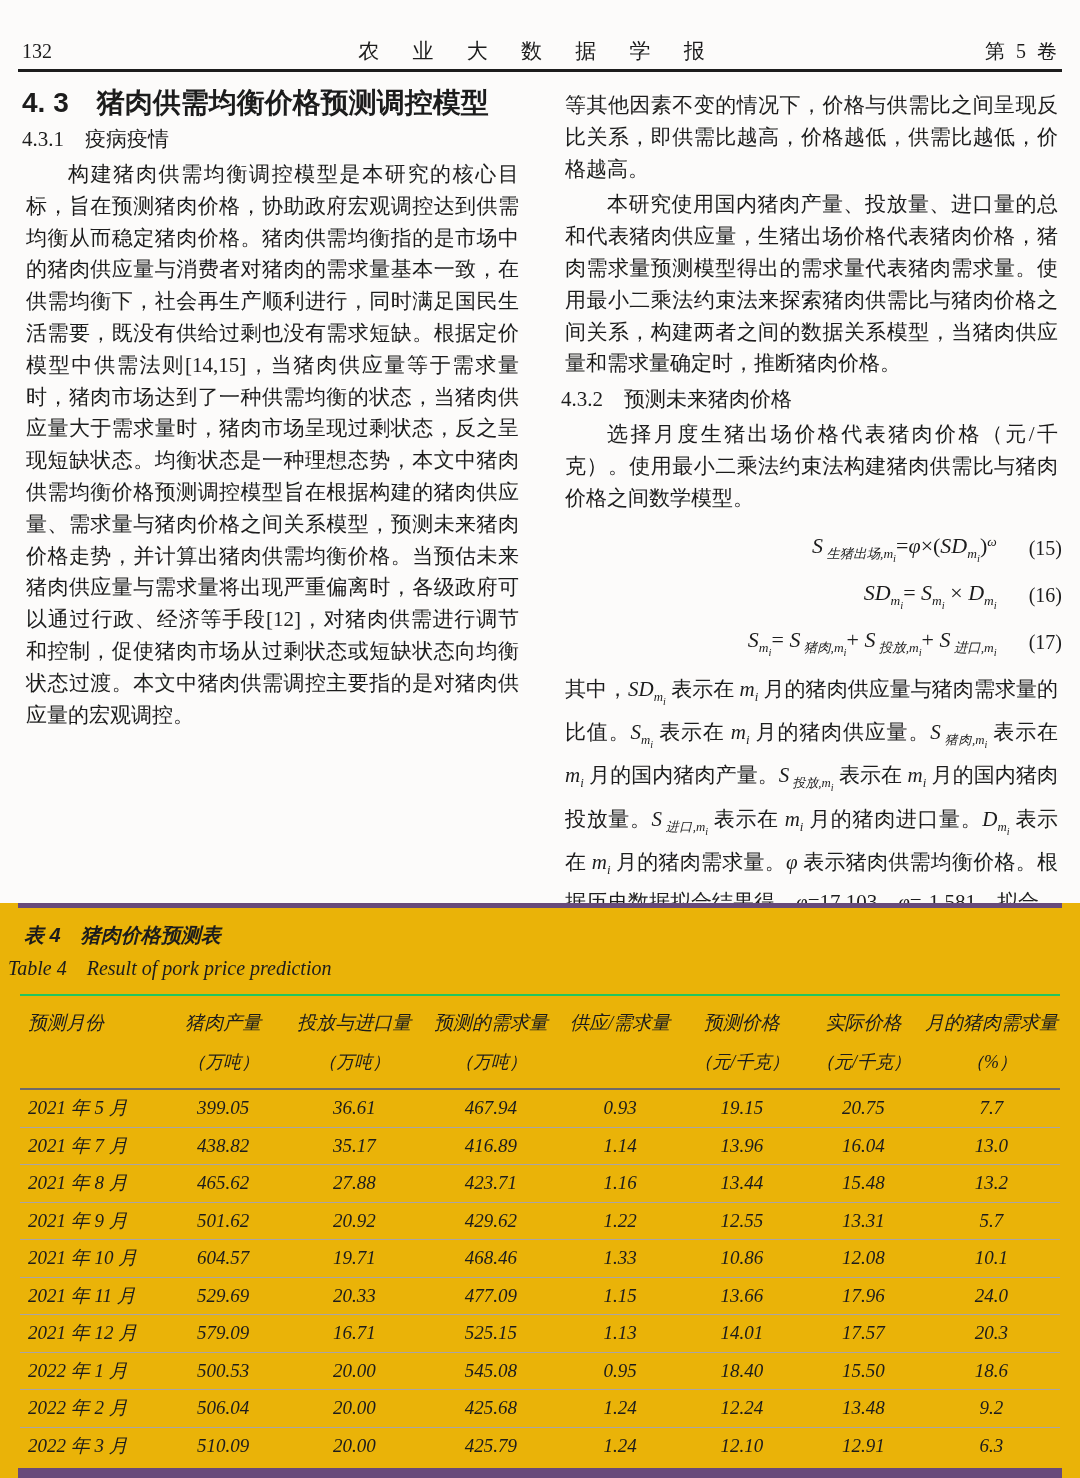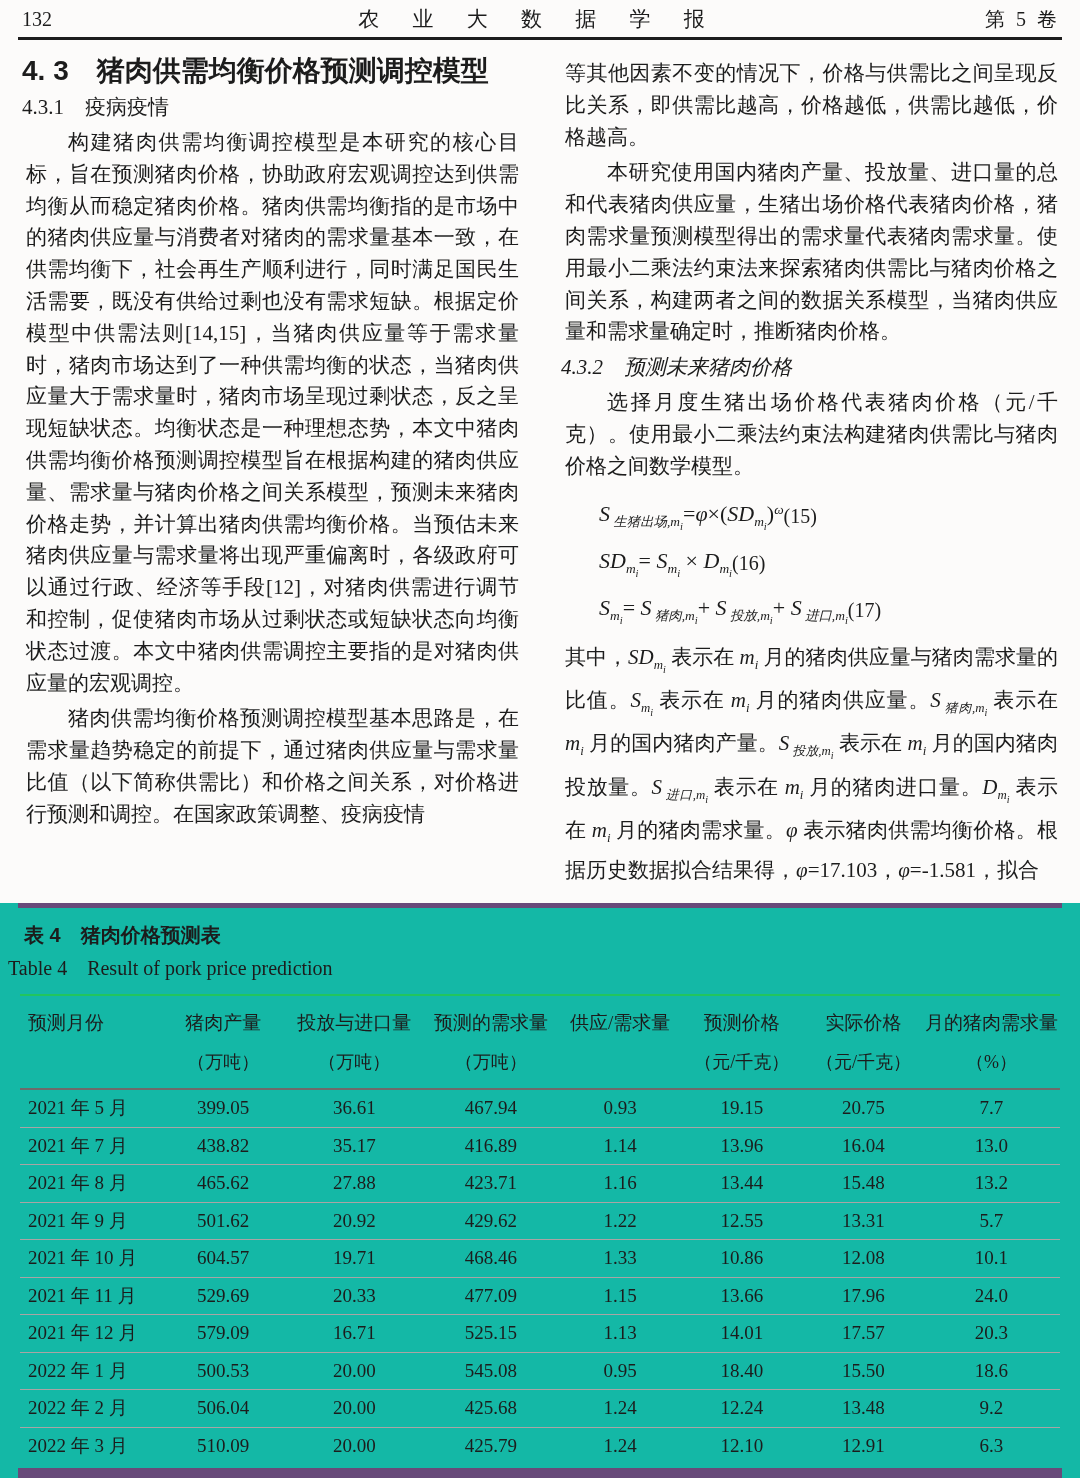--- a/index.html
+++ b/index.html
@@ -14,20 +14,21 @@
     margin:0 auto;
     background:#fcfbfa;
     color:#1c1c1c;
     overflow:hidden;
   }
   
   .running-head{
     display:flex;align-items:baseline;justify-content:space-between;
     padding:5px 20px 0 22px;
     font-size:20px;
+    margin-top:32px;
   }
   .journal-title{
     letter-spacing:14px;
     font-size:21px;
     margin-left:40px;
   }
   .volume-label{letter-spacing:3px;}
   .head-rule{
     margin:4px 18px 0 18px;
     height:3px;background:#1d1d1d;
@@ -52,39 +53,41 @@
     margin:2px 0 6px 0;
     font-family:"Liberation Sans","DejaVu Sans",sans-serif;
     font-weight:bold;
     font-size:28px;line-height:30px;
   }
   h3.subsec-heading{
     margin:0 0 4px 0;
     font-weight:normal;
     font-size:21px;line-height:31px;
   }
-  h3.subsec-heading.mt{margin-top:3px;font-style:italic;}
+  h3.subsec-heading.mt{margin-top:3px;}
   
   .formula-block{margin:10px 0 8px 0;}
   .formula-row{
-    display:flex;align-items:center;justify-content:flex-start;
+    display:flex;align-items:center;justify-content:flex-end;
     height:47px;
     padding-left:38px;
     font-size:22px;
+    gap:32px;
   }
   .formula-num{font-style:normal;font-size:20px;}
   .seg-var{font-style:italic;}
   .seg-txt{font-style:normal;}
   .seg-sub{font-style:italic;font-size:61%;vertical-align:-0.4em;letter-spacing:0;}
   .seg-subsub{font-style:italic;font-size:48%;vertical-align:-0.85em;}
   .seg-sup{font-style:italic;font-size:61%;vertical-align:0.55em;}
   
   .table-section{
     position:absolute;left:0;right:0;top:903px;bottom:0;
-    background:#14b8a6;
+    background:#eab308;
+    font-style:italic;
   }
   .accent-bar{
     margin:0 18px;
     background:#684a7a;
   }
   .accent-bar.top{height:5px;}
   .accent-bar.bottom{
     position:absolute;left:0;right:0;bottom:0;
     height:10px;margin:0 18px;
   }
@@ -129,21 +132,20 @@
     <span class="journal-title">农 业 大 数 据 学 报</span>
     <span class="volume-label">第 5 卷</span>
   </div>
   <div class="head-rule"></div>
 
   <div class="columns">
     <section class="col">
       <h2 class="sec-heading">4. 3　猪肉供需均衡价格预测调控模型</h2>
       <h3 class="subsec-heading">4.3.1　疫病疫情</h3>
       <p class="indent">构建猪肉供需均衡调控模型是本研究的核心目标，旨在预测猪肉价格，协助政府宏观调控达到供需均衡从而稳定猪肉价格。猪肉供需均衡指的是市场中的猪肉供应量与消费者对猪肉的需求量基本一致，在供需均衡下，社会再生产顺利进行，同时满足国民生活需要，既没有供给过剩也没有需求短缺。根据定价模型中供需法则[14,15]，当猪肉供应量等于需求量时，猪肉市场达到了一种供需均衡的状态，当猪肉供应量大于需求量时，猪肉市场呈现过剩状态，反之呈现短缺状态。均衡状态是一种理想态势，本文中猪肉供需均衡价格预测调控模型旨在根据构建的猪肉供应量、需求量与猪肉价格之间关系模型，预测未来猪肉价格走势，并计算出猪肉供需均衡价格。当预估未来猪肉供应量与需求量将出现严重偏离时，各级政府可以通过行政、经济等手段[12]，对猪肉供需进行调节和控制，促使猪肉市场从过剩状态或短缺状态向均衡状态过渡。本文中猪肉供需调控主要指的是对猪肉供应量的宏观调控。</p>
-      <p class="indent">猪肉供需均衡价格预测调控模型基本思路是，在需求量趋势稳定的前提下，通过猪肉供应量与需求量比值（以下简称供需比）和价格之间关系，对价格进行预测和调控。在国家政策调整、疫病疫情</p>
     </section>
 
     <section class="col">
       <p>等其他因素不变的情况下，价格与供需比之间呈现反比关系，即供需比越高，价格越低，供需比越低，价格越高。</p>
       <p class="indent">本研究使用国内猪肉产量、投放量、进口量的总和代表猪肉供应量，生猪出场价格代表猪肉价格，猪肉需求量预测模型得出的需求量代表猪肉需求量。使用最小二乘法约束法来探索猪肉供需比与猪肉价格之间关系，构建两者之间的数据关系模型，当猪肉供应量和需求量确定时，推断猪肉价格。</p>
       <h3 class="subsec-heading mt">4.3.2　预测未来猪肉价格</h3>
       <p class="indent">选择月度生猪出场价格代表猪肉价格（元/千克）。使用最小二乘法约束法构建猪肉供需比与猪肉价格之间数学模型。</p>
 
       <div class="formula-block" id="formula-block">
           <div class="formula-row">

